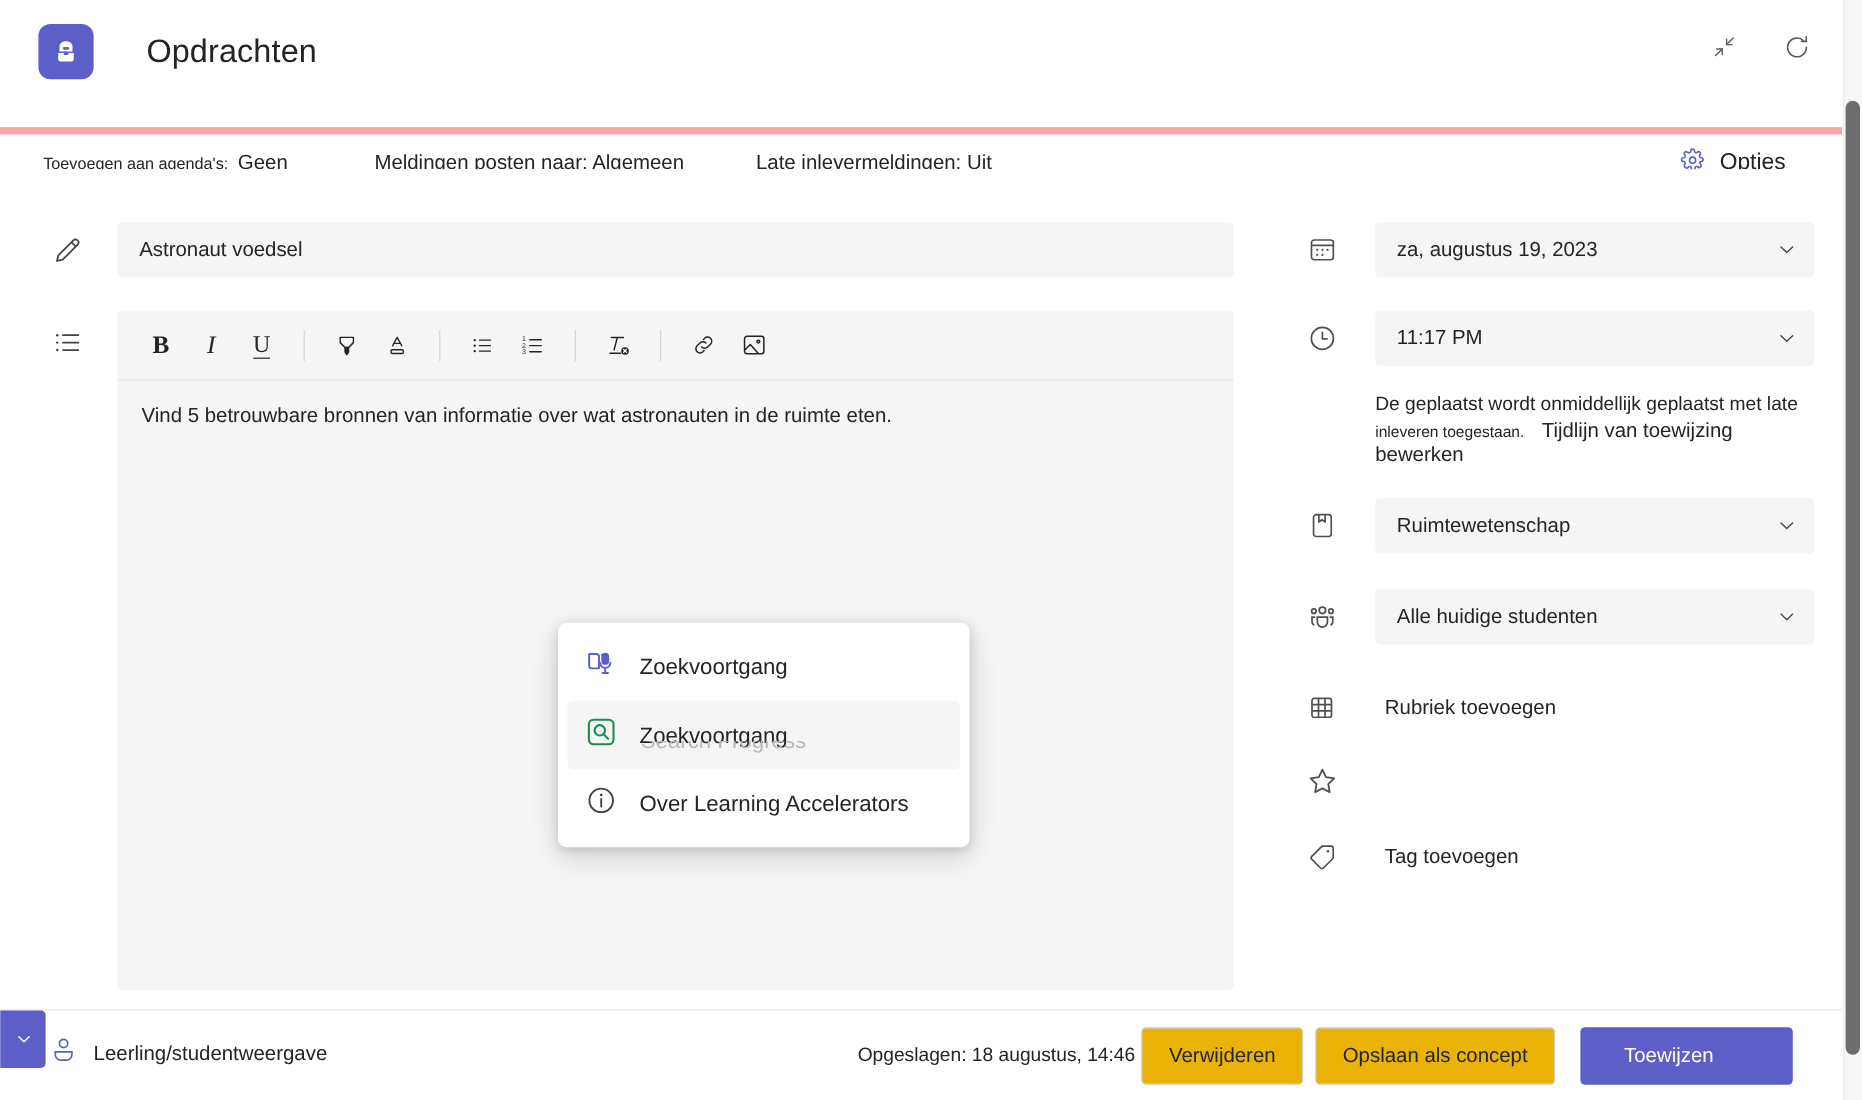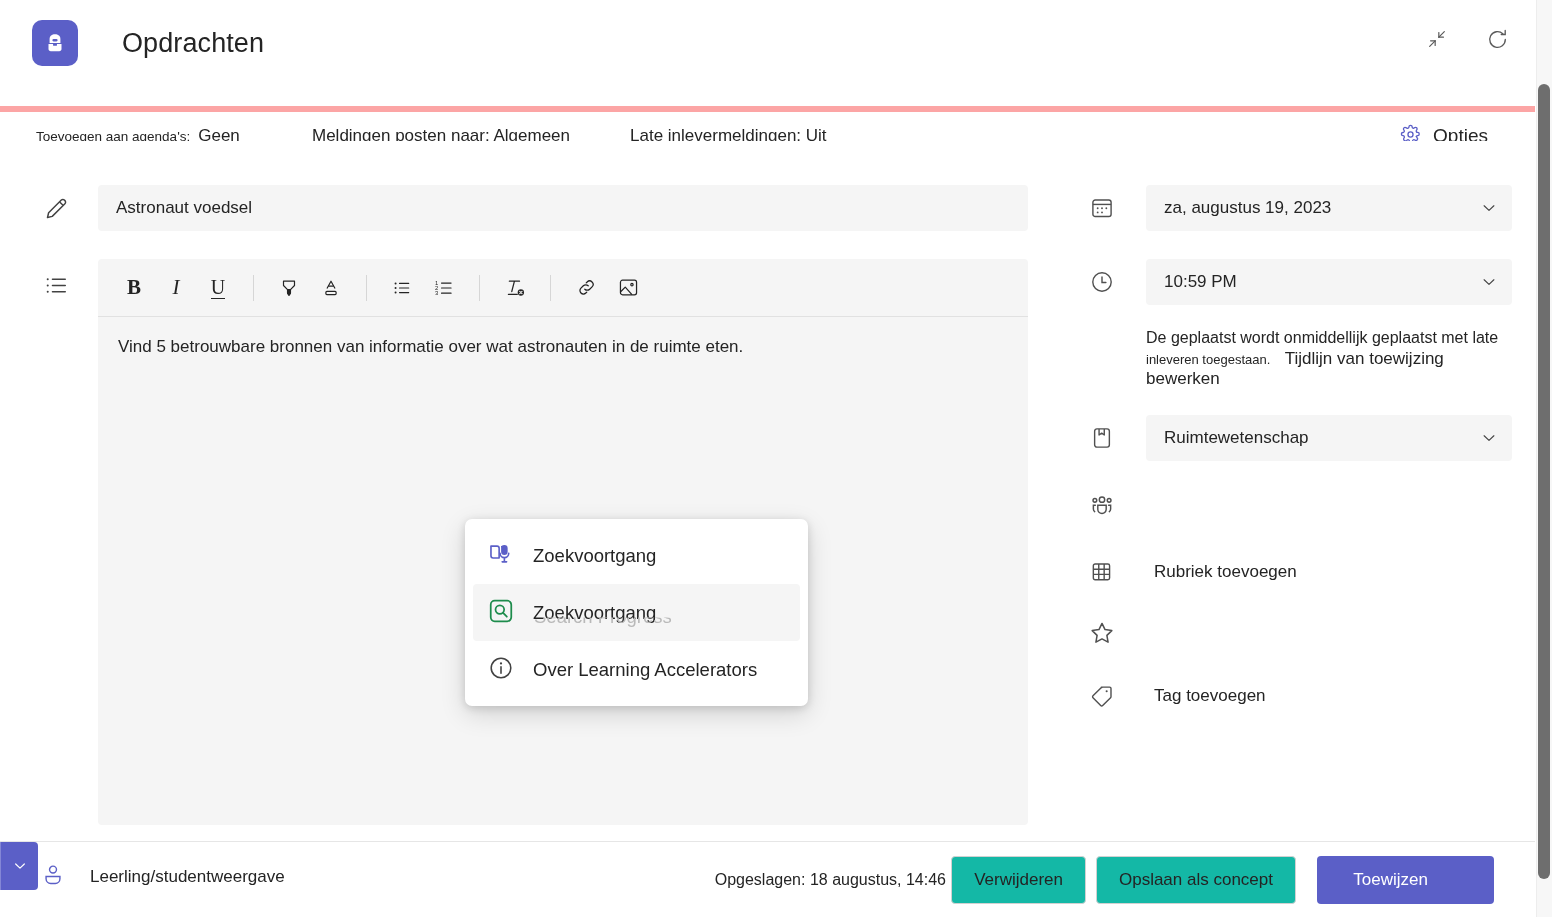--- a/index.html
+++ b/index.html
@@ -196,39 +196,39 @@
 
   
   .footer {
     position: absolute; top: 841px; left: 0;
     width: 1536px; height: 76px;
     border-top: 1px solid #e6e6e6;
     background: #ffffff;
   }
   .student-view {
     position: absolute; left: 40px; top: 20px;
-    display: flex; align-items: center; gap: 24px;
+    display: flex; align-items: center; gap: 12px;
     cursor: pointer;
   }
   .student-view .lbl { font-size: 17px; color: #242424; }
   .saved-text {
     position: absolute; right: 590px; top: 29px;
     font-size: 16px; color: #242424; white-space: nowrap;
   }
   .btn {
     position: absolute; top: 14px;
     height: 48px;
     display: flex; align-items: center; justify-content: center;
     font-size: 17px;
     border-radius: 4px;
     cursor: pointer;
     white-space: nowrap;
   }
   .btn-outline {
-    background: #14b8a6; border: 1px solid #d1d1d1; color: #242424;
+    background: #eab308; border: 1px solid #d1d1d1; color: #242424;
     padding: 0 22px;
   }
   .btn-del   { right: 450px; }
   .btn-draft { right: 240px; }
   .btn-primary {
     right: 42px; background: #5b5fc7; color: #ffffff;
     padding: 0 30px 0 36px;
   }
   .btn-split {
     right: 42px; top: 14px; height: 48px; width: 38px;
@@ -505,21 +505,21 @@
       </div>
 
       <div class="r-row" style="margin-top:28px;">
         <div class="r-icon">
           <svg width="26" height="26" viewBox="0 0 24 24" fill="none" stroke="#505050" stroke-width="1.3" stroke-linecap="round">
             <circle cx="12" cy="12" r="8.5"></circle>
             <path d="M12 7.3v5.1h3.6"></path>
           </svg>
         </div>
         <div class="r-field">
-          <span>10:59 PM</span>
+          <span>11:17 PM</span>
           <span class="chev">
             <svg width="18" height="18" viewBox="0 0 24 24" fill="none" stroke="#424242" stroke-width="1.5" stroke-linecap="round" stroke-linejoin="round">
                 <path d="M5.5 9 12 15.2 18.5 9"></path>
               </svg>
           </span>
         </div>
       </div>
 
       <div class="r-note" style="margin-top:22px;">
         <div class="l1">De geplaatst wordt onmiddellijk geplaatst met late</div>
@@ -549,20 +549,28 @@
       <div class="r-row" style="margin-top:30px;">
         <div class="r-icon">
           <svg width="28" height="28" viewBox="0 0 24 24" fill="none" stroke="#505050" stroke-width="1.25" stroke-linecap="round">
             <circle cx="12" cy="7.4" r="2.3"></circle>
             <circle cx="5.9" cy="8" r="1.6"></circle>
             <circle cx="18.1" cy="8" r="1.6"></circle>
             <path d="M8.4 12.2h7.2v3.5a3.6 3.6 0 0 1-3.6 3.6 3.6 3.6 0 0 1-3.6-3.6v-3.5Z"></path>
             <path d="M6.3 12.3H4.6v3.2c0 .9.4 1.7 1.1 2.2M17.7 12.3h1.7v3.2c0 .9-.4 1.7-1.1 2.2"></path>
           </svg>
         </div>
+        <div class="r-field">
+          <span>Alle huidige studenten</span>
+          <span class="chev">
+            <svg width="18" height="18" viewBox="0 0 24 24" fill="none" stroke="#424242" stroke-width="1.5" stroke-linecap="round" stroke-linejoin="round">
+                <path d="M5.5 9 12 15.2 18.5 9"></path>
+              </svg>
+          </span>
+        </div>
       </div>
 
       <div class="r-row" style="margin-top:30px;">
         <div class="r-icon">
           <svg width="26" height="26" viewBox="0 0 24 24" fill="none" stroke="#505050" stroke-width="1.3" stroke-linejoin="round">
             <rect x="4" y="4.6" width="15" height="14.5" rx="1.6"></rect>
             <path d="M4 9.4h15M4 14.2h15M9 4.6v14.5M14 4.6v14.5"></path>
           </svg>
         </div>
         <div class="r-field plain">Rubriek toevoegen</div>

